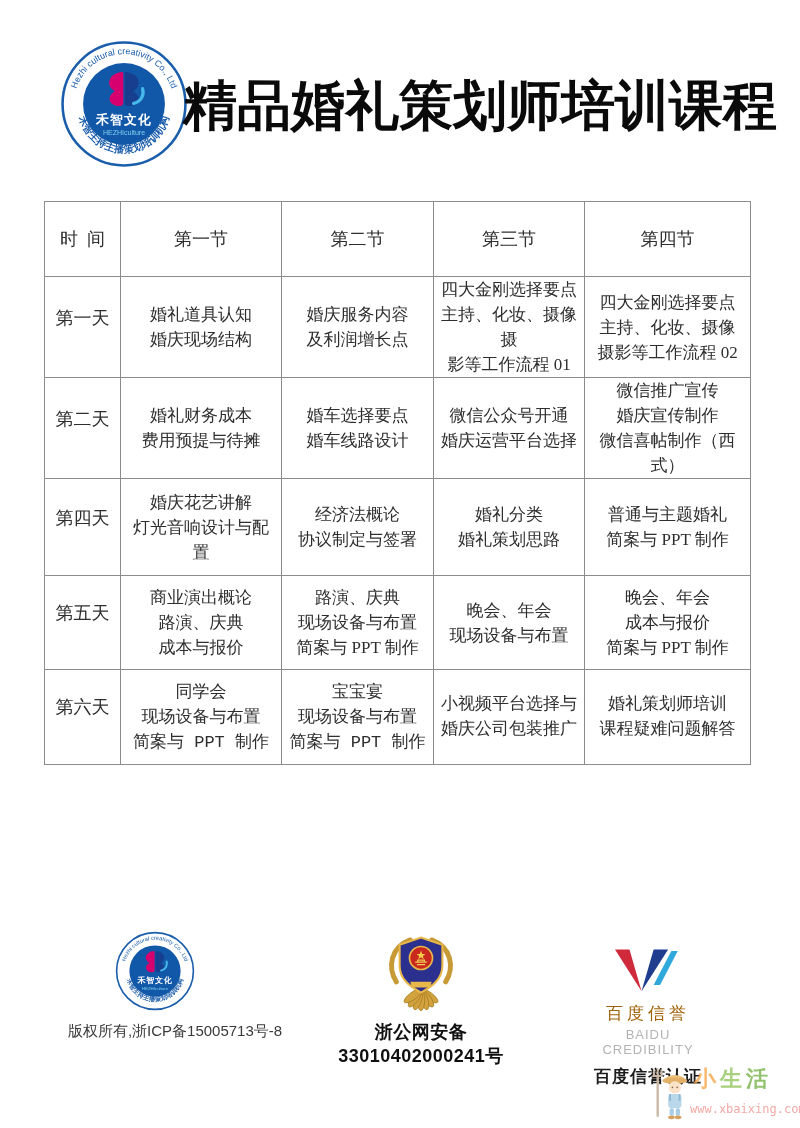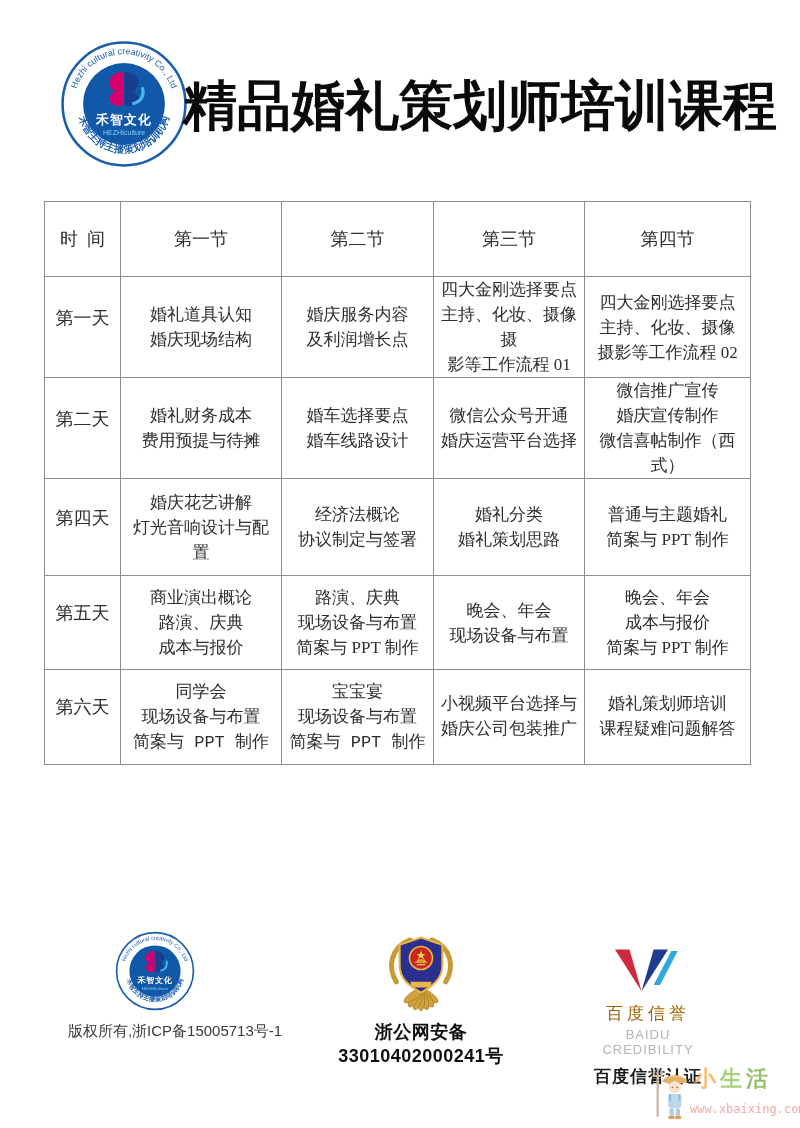--- a/index.html
+++ b/index.html
@@ -229,21 +229,21 @@
   </text>
   <g>
     <path d="M97,50 C76,52 70,71 86,80 C72,87 76,104 94,103 C98,103 99,100 99,96 L99,54 C99,51 98,50 97,50 Z" fill="#d6006e"></path>
     <path d="M103,50 C124,52 130,71 114,80 C128,87 124,104 106,103 C102,103 101,100 101,96 L101,54 C101,51 102,50 103,50 Z" fill="#173e8f"></path>
     <path d="M115,99 C127,96 132,86 129,76" stroke="#45b9ea" stroke-width="5" fill="none" stroke-linecap="round"></path>
   </g>
   <text x="100" y="131" text-anchor="middle" font-size="20" font-weight="bold" fill="#ffffff" letter-spacing="2">禾智文化</text>
   <text x="100" y="148" text-anchor="middle" font-size="11" fill="#7fd0f0" font-family="Liberation Sans, sans-serif">HEZHIculture</text>
 </svg>
 
-<div class="copyright-text">版权所有,浙ICP备15005713号-1</div>
+<div class="copyright-text">版权所有,浙ICP备15005713号-8</div>
 
 <svg class="police-badge" viewBox="0 0 90 96">
   <g fill="#d2a23f" stroke="#a97f22" stroke-width="1">
     <ellipse cx="45" cy="82" rx="4.5" ry="13" transform="rotate(-54 45 70)"></ellipse>
     <ellipse cx="45" cy="82" rx="4.5" ry="13" transform="rotate(-36 45 70)"></ellipse>
     <ellipse cx="45" cy="82" rx="4.5" ry="13" transform="rotate(-18 45 70)"></ellipse>
     <ellipse cx="45" cy="82" rx="4.5" ry="13"></ellipse>
     <ellipse cx="45" cy="82" rx="4.5" ry="13" transform="rotate(18 45 70)"></ellipse>
     <ellipse cx="45" cy="82" rx="4.5" ry="13" transform="rotate(36 45 70)"></ellipse>
     <ellipse cx="45" cy="82" rx="4.5" ry="13" transform="rotate(54 45 70)"></ellipse>

